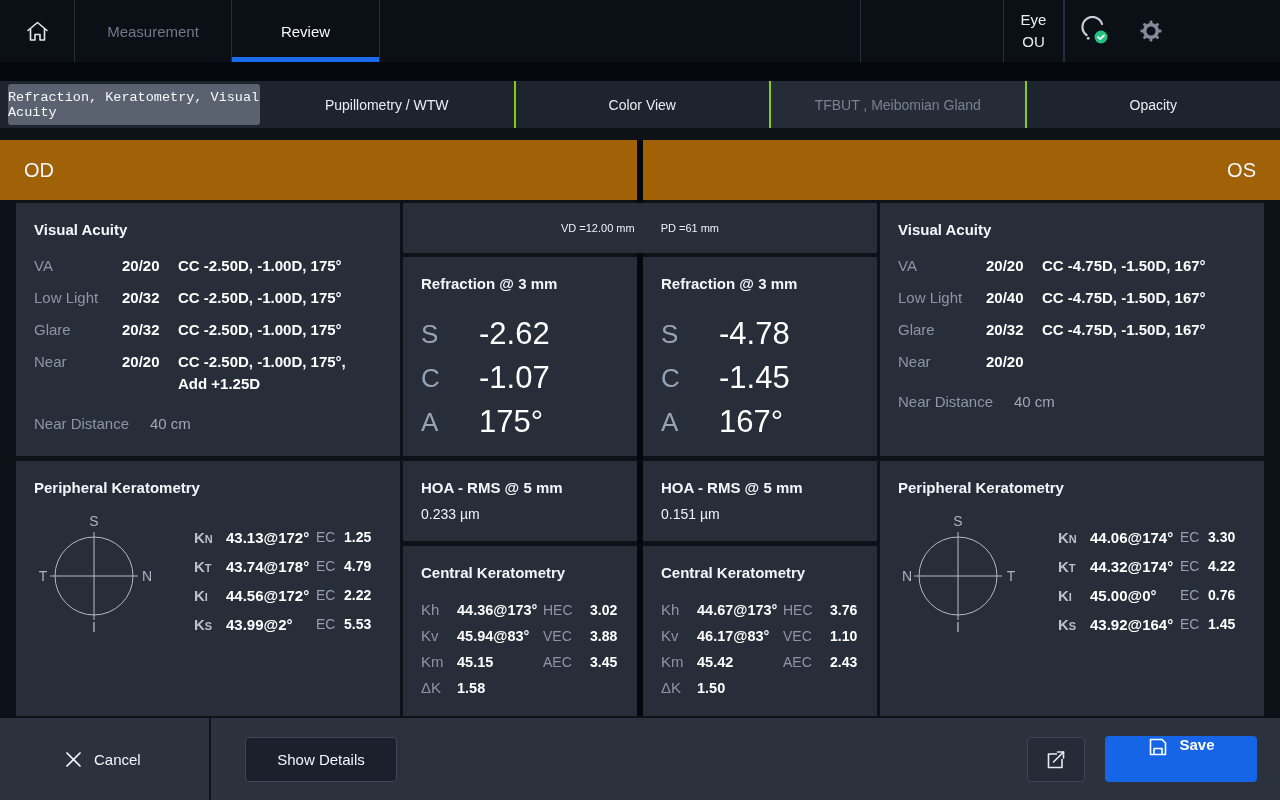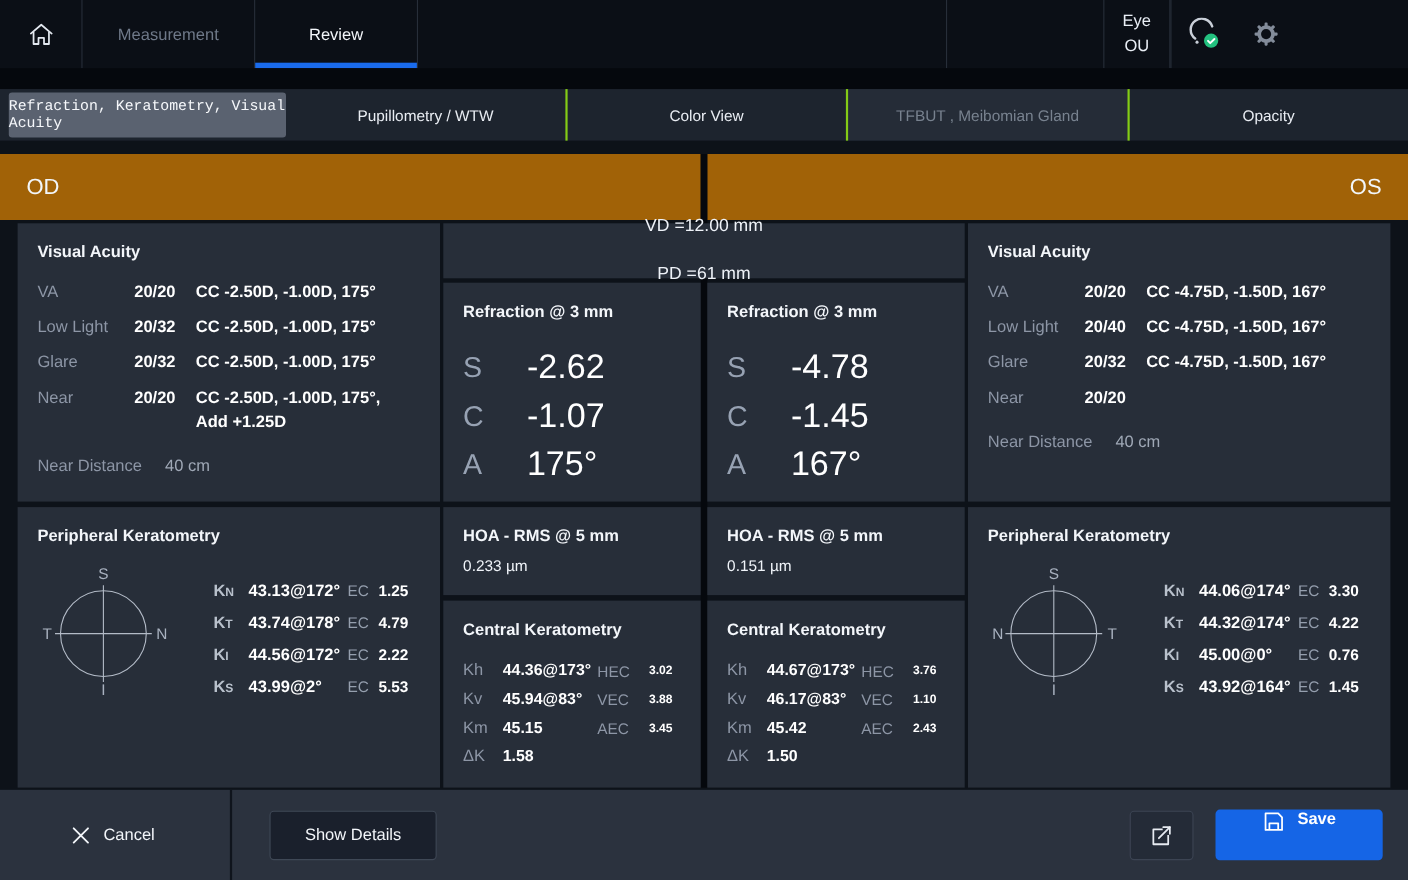--- a/index.html
+++ b/index.html
@@ -84,24 +84,24 @@
 
   
   .hoa-value { margin-top:10px; font-size:14px; color:#f0f4f9; }
 
   
   .ck-rows { margin-top:16px; }
   .ck-row { display:grid; grid-template-columns:36px 86px 47px auto; line-height:26px; }
   .ck-label { color:#8d96a6; font-size:15px; }
   .ck-value { color:#fff; font-weight:700; font-size:14.5px; }
   .ck-label2 { color:#8d96a6; font-size:14px; }
-  .ck-value2 { color:#fff; font-weight:700; font-size:11px; }
-
-  
-  .vdpd { height:100%; display:flex; align-items:center; justify-content:center; gap:26px; font-size:16px; color:#eef2f8;flex-direction:column; }
+  .ck-value2 { color:#fff; font-weight:700; font-size:14px; }
+
+  
+  .vdpd { height:100%; display:flex; align-items:center; justify-content:center; gap:26px; font-size:11px; color:#eef2f8; }
 
   
   .footer { position:absolute; left:0; top:718px; width:1280px; height:82px; background:#2b323e; }
   .f-sep { position:absolute; left:209px; top:0; width:2px; height:82px; background:#0f141c; }
   .cancel-btn { position:absolute; left:64px; top:0; height:82px; display:flex; align-items:center; gap:11px; color:#f3f6fa; font-size:15px; cursor:pointer; }
   .details-btn { position:absolute; left:245px; top:19px; width:152px; height:45px; background:#1a202c; border:1px solid #3f4856; border-radius:4px; color:#f3f6fa; font-size:15px; display:flex; align-items:center; justify-content:center; cursor:pointer; }
   .export-btn { position:absolute; left:1027px; top:19px; width:58px; height:45px; background:#242b37; border:1px solid #3c4453; border-radius:4px; display:flex; align-items:center; justify-content:center; cursor:pointer; }
   .save-btn { position:absolute; left:1105px; top:18px; width:152px; height:46px; background:#1565e6; border-radius:4px; display:flex; align-items:flex-start; justify-content:center; gap:10px; color:#fff; font-size:15px; font-weight:600; cursor:pointer; }
 </style>
 </head>

